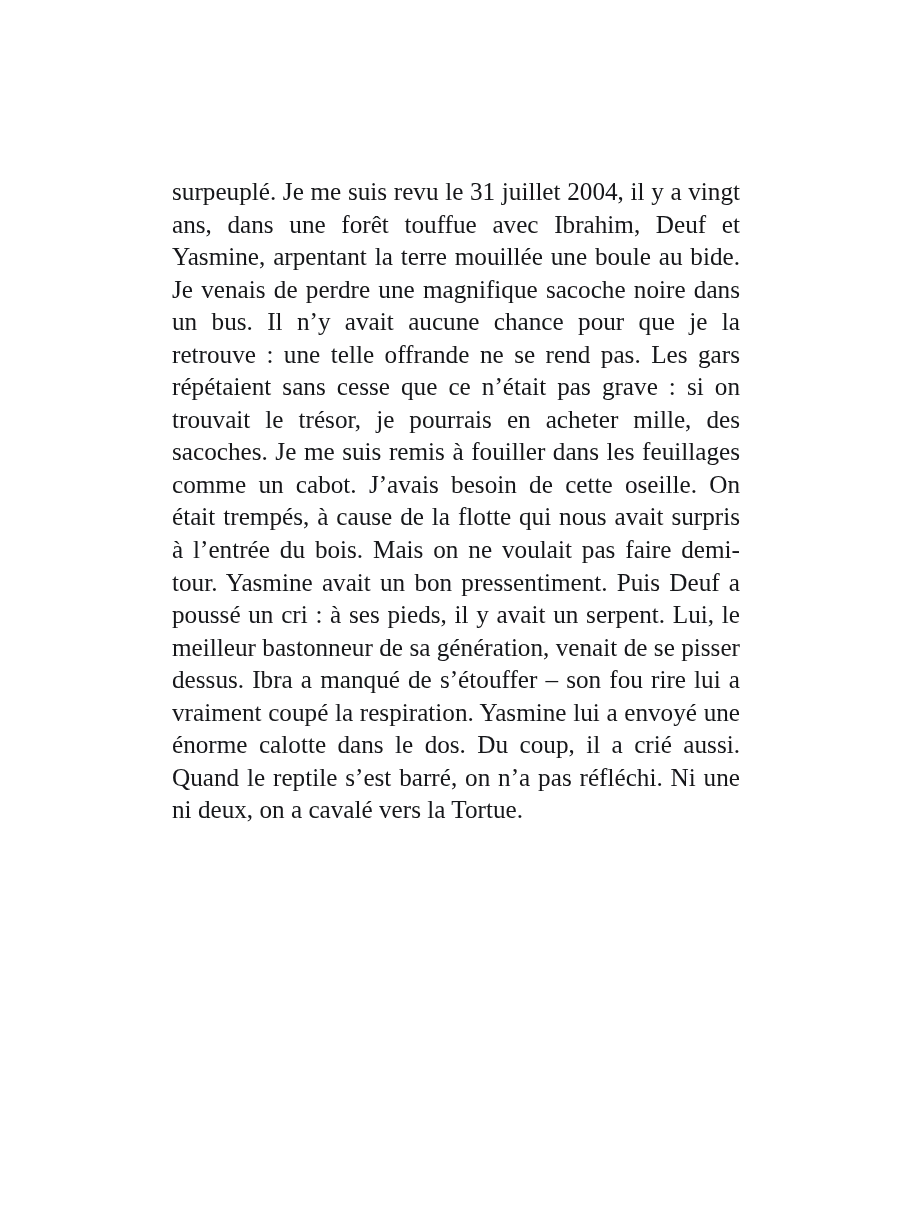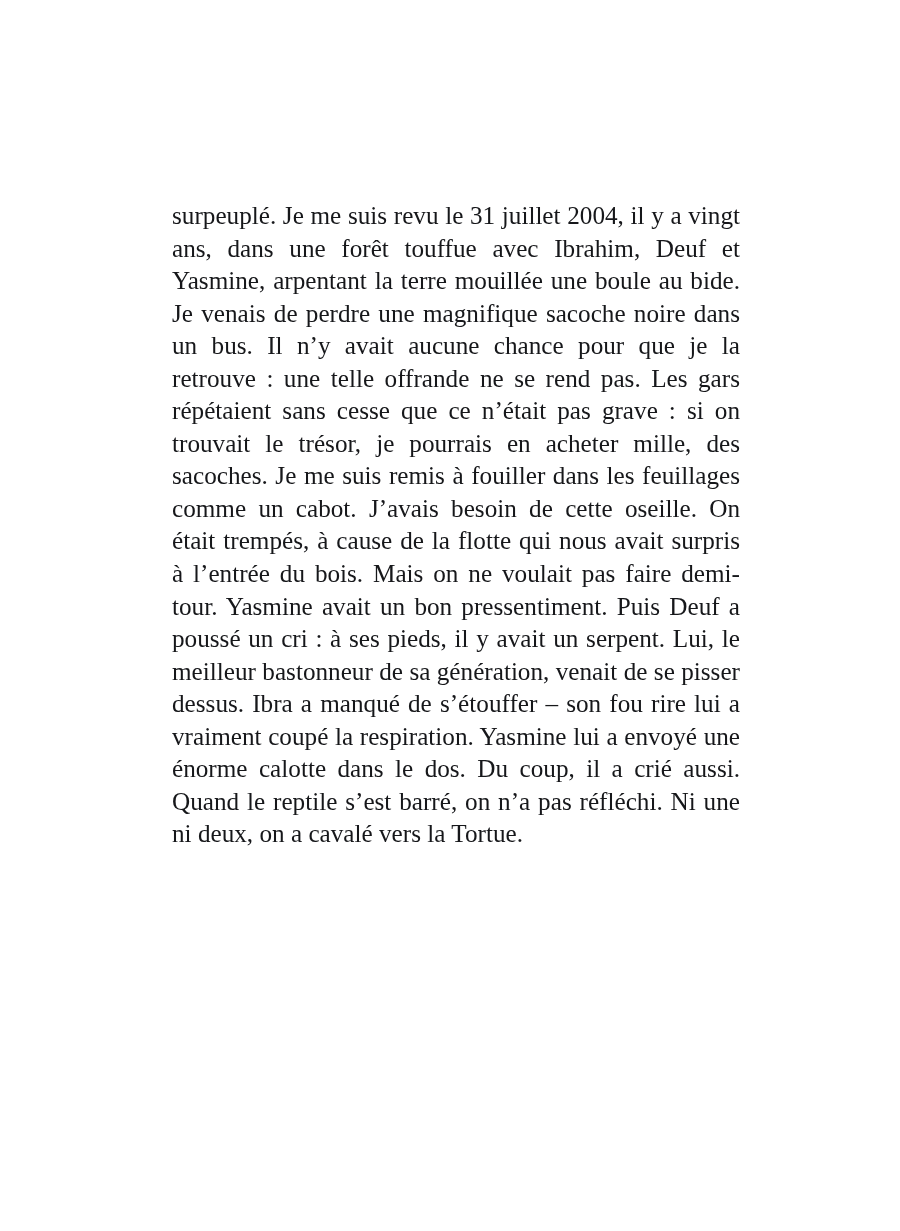--- a/index.html
+++ b/index.html
@@ -23,21 +23,20 @@
     top: 176px;
     width: 568px;
     font-family: "Liberation Serif", "DejaVu Serif", serif;
     font-size: 25.2px;
     line-height: 32.55px;
     color: #16171a;
     text-align: justify;
     text-justify: inter-word;
     -webkit-font-smoothing: antialiased;
     hyphens: none;
-    margin-top: 24px;
   }
 
   .para {
     margin: 0;
     text-align: justify;
     text-align-last: left;
     white-space: pre-wrap;
   }
 </style>
 </head>

